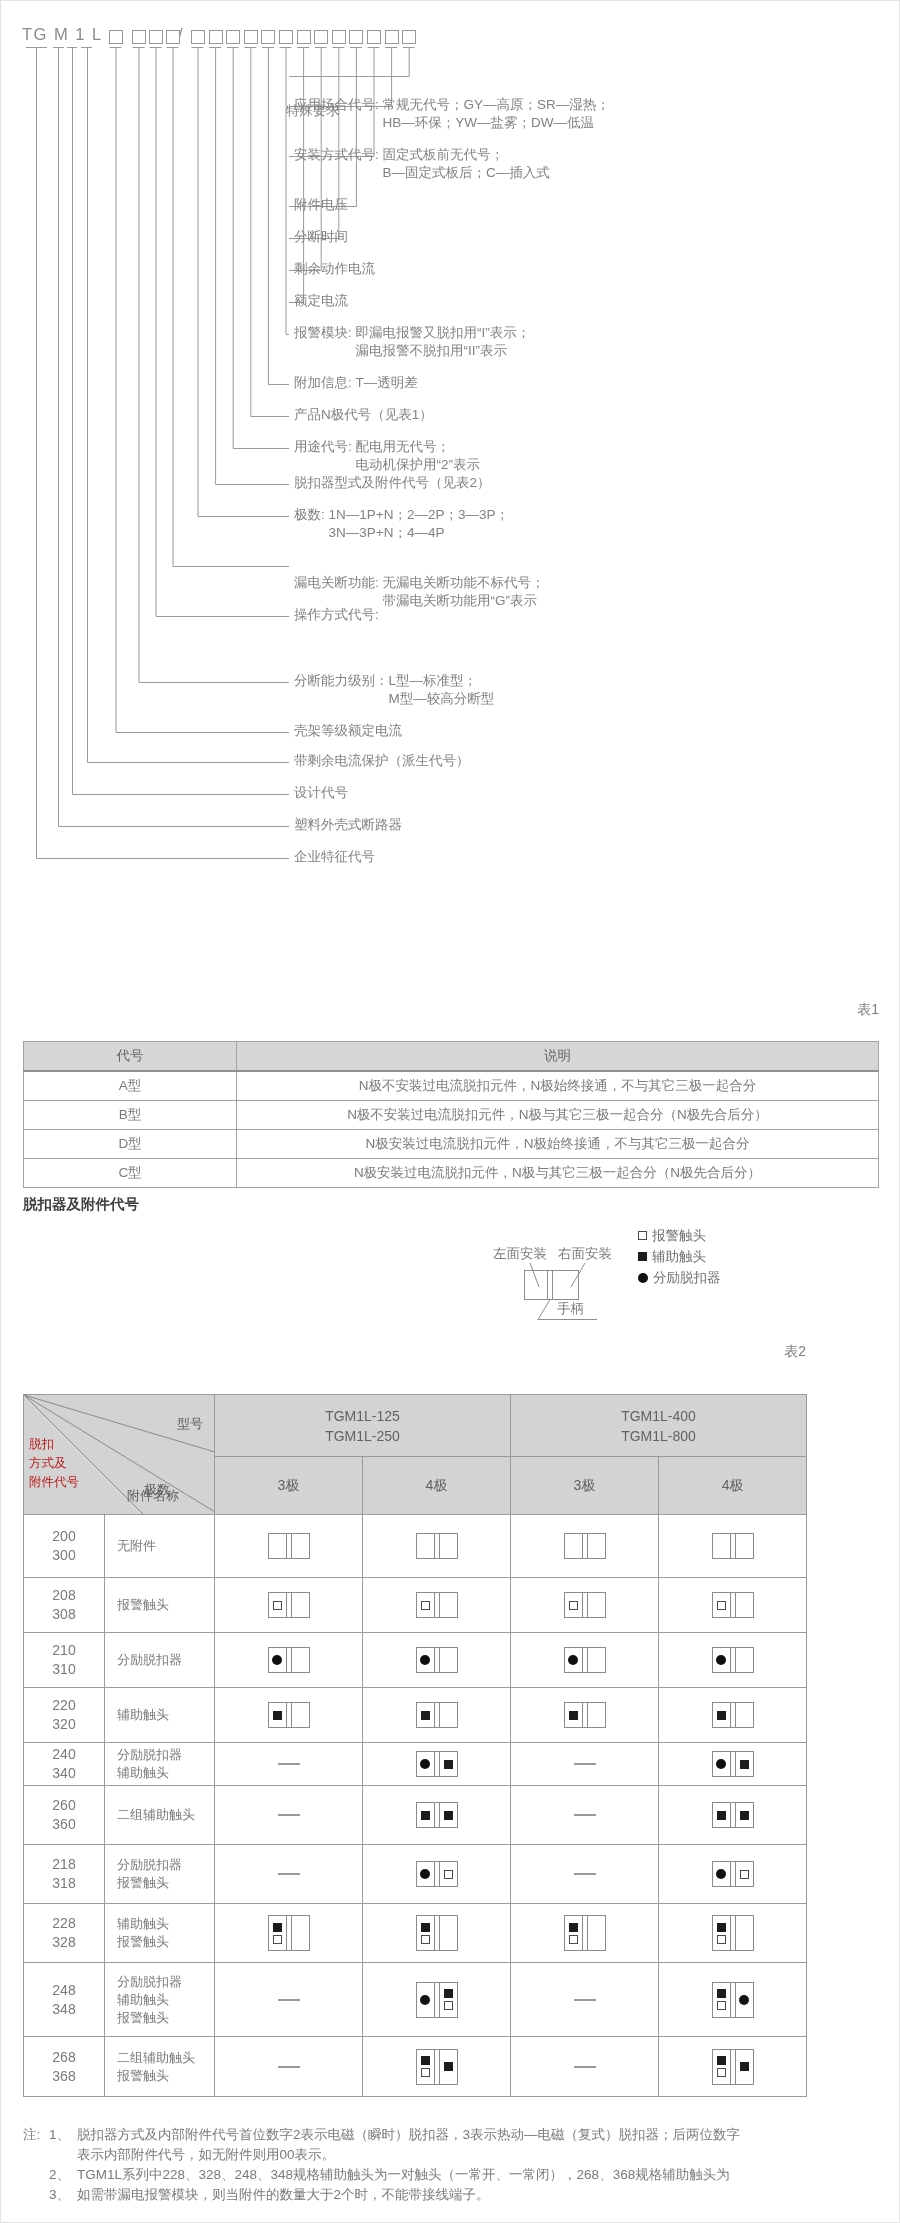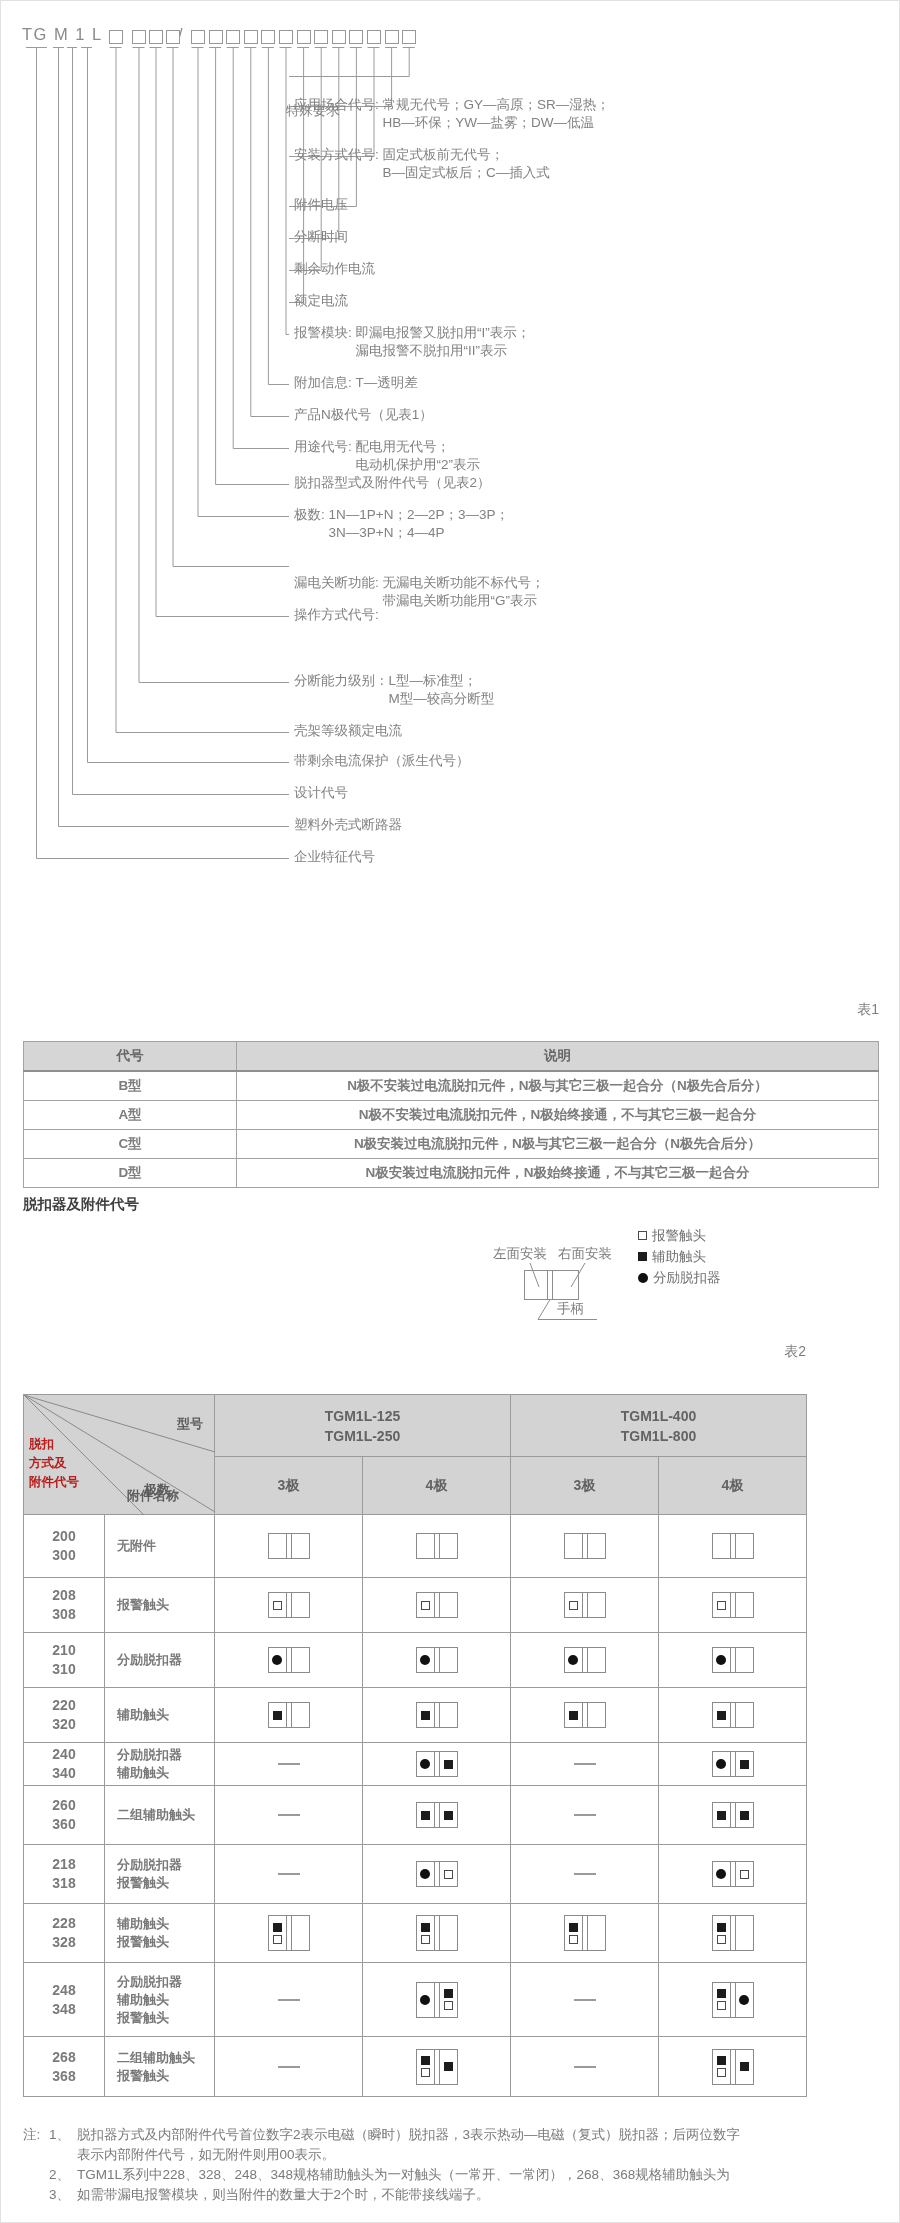--- a/index.html
+++ b/index.html
@@ -7,21 +7,21 @@
         font-family:"Liberation Sans","DejaVu Sans",sans-serif;overflow:hidden;}
   
   #code-diagram{position:absolute;left:0;top:0;width:898px;height:900px;}
   #cd-svg{position:absolute;left:0;top:0;}
   .cd-model{position:absolute;font-size:16.5px;letter-spacing:1.5px;color:#8a8a8a;top:24px;}
   .cd-box{position:absolute;width:12px;height:12px;border:1px solid #979797;top:29px;background:#fff;}
   .cd-label{position:absolute;font-size:13.5px;color:#828282;line-height:18px;white-space:nowrap;}
   .cd-label .desc{display:inline-block;vertical-align:top;}
   
   .tcap{position:absolute;font-size:14px;color:#7d7d7d;text-align:right;}
-  table{border-collapse:collapse;table-layout:fixed;font-weight:bold;}
+  table{border-collapse:collapse;table-layout:fixed;}
   #table1{position:absolute;left:22px;top:1040px;width:856px;}
   #table1 td{border:1px solid #a3a3a3;font-size:13.5px;color:#7c7c7c;text-align:center;height:28px;padding:0 4px;}
   #table1 tr.hd td{background:#d6d6d6;color:#666;border-bottom:2px solid #8f8f8f;}
   .sec-title{position:absolute;left:22px;top:1194px;font-size:14.5px;font-weight:bold;color:#3f3f3f;}
   .hd-label{position:absolute;font-size:13.5px;color:#7c7c7c;white-space:nowrap;}
   #legend{position:absolute;left:637px;top:1224px;}
   .lg-row{display:flex;align-items:center;height:21px;}
   .lg-mk{margin-right:5px;}
   .lg-txt{font-size:13.5px;color:#6e6e6e;}
   
@@ -111,34 +111,34 @@
     <colgroup>
         <col style="width:213px">
         <col>
       </colgroup>
     <tbody id="t1-body">
         <tr class="hd">
           <td>代号</td>
           <td>说明</td>
         </tr>
         <tr>
+          <td>A型</td>
+          <td>N极不安装过电流脱扣元件，N极始终接通，不与其它三极一起合分</td>
+        </tr>
+        <tr>
           <td>B型</td>
           <td>N极不安装过电流脱扣元件，N极与其它三极一起合分（N极先合后分）</td>
         </tr>
         <tr>
-          <td>A型</td>
-          <td>N极不安装过电流脱扣元件，N极始终接通，不与其它三极一起合分</td>
+          <td>D型</td>
+          <td>N极安装过电流脱扣元件，N极始终接通，不与其它三极一起合分</td>
         </tr>
         <tr>
           <td>C型</td>
           <td>N极安装过电流脱扣元件，N极与其它三极一起合分（N极先合后分）</td>
-        </tr>
-        <tr>
-          <td>D型</td>
-          <td>N极安装过电流脱扣元件，N极始终接通，不与其它三极一起合分</td>
         </tr>
       </tbody>
   </table>
 
   <div class="sec-title">脱扣器及附件代号</div>
 
   <div>
     <span class="hd-label" style="left:492px;top:1244px;">左面安装</span>
     <span class="hd-label" style="left:557px;top:1244px;">右面安装</span>
     <span class="hd-label" style="left:556px;top:1299px;">手柄</span>

